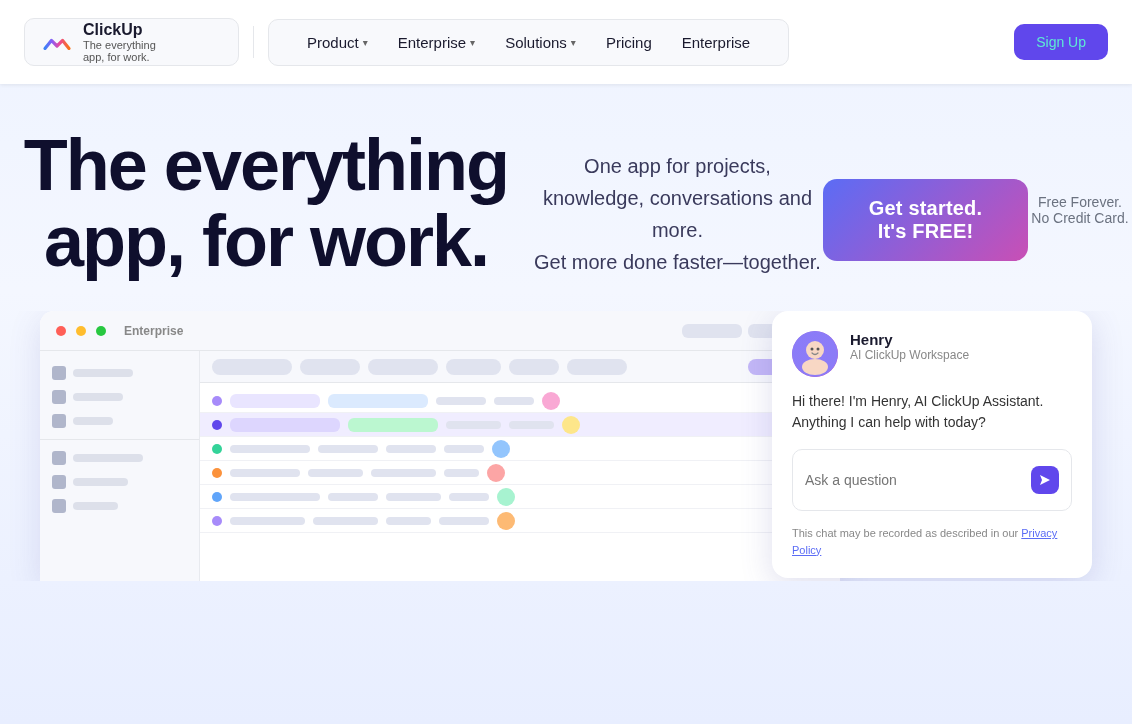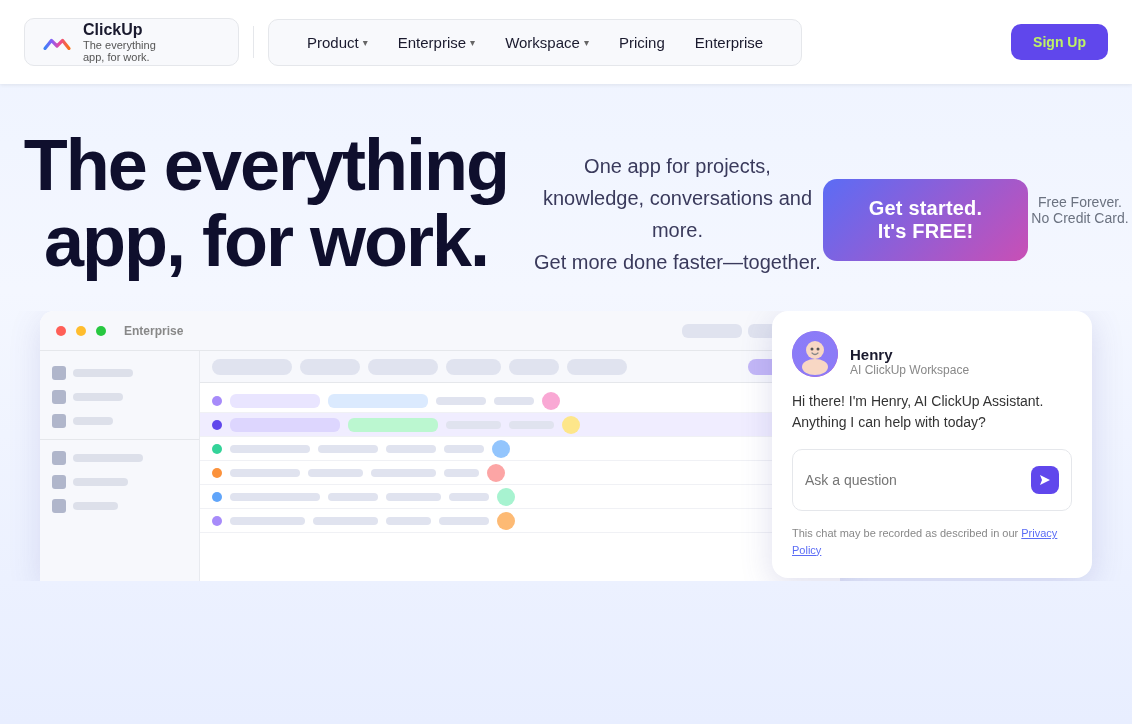--- a/index.html
+++ b/index.html
@@ -107,22 +107,22 @@
       color: #1a1a2e;
       cursor: pointer;
       margin-left: 8px;
     }
     .btn-signup {
       padding: 10px 22px;
       border: none;
       border-radius: 10px;
       background: #6047ec;
       font-size: 14px;
-      font-weight: 700;
-      color: #bef264;
+      font-weight: 400;
+      color: #5eead4;
       cursor: pointer;
       margin-left: 8px;
     }
 
     
     .hero {
       padding-top: 68px;
       width: 1132px;
       height: 724px;
       background: linear-gradient(180deg, #eef3ff 0%, #f4f7ff 40%, #e8eeff 100%);
@@ -266,21 +266,21 @@
       top: 0;
       width: 320px;
       background: #fff;
       border-radius: 16px;
       box-shadow: 0 8px 32px rgba(80,80,160,0.18);
       overflow: hidden;
       padding: 20px;
     }
     .chat-header {
       display: flex;
-      align-items: flex-end;
+      align-items: flex-start;
       gap: 12px;
       margin-bottom: 14px;
     }
     .chat-avatar {
       width: 46px;
       height: 46px;
       border-radius: 50%;
       background: linear-gradient(135deg, #8b7cf8, #c84bb0);
       display: flex;
       align-items: center;
@@ -372,21 +372,21 @@
   <div class="nav-links">
     <div class="nav-item">
       <span>Product</span>
       <span class="nav-chevron">▾</span>
     </div>
     <div class="nav-item">
       <span>Enterprise</span>
       <span class="nav-chevron">▾</span>
     </div>
     <div class="nav-item">
-      <span>Workspace</span>
+      <span>Solutions</span>
       <span class="nav-chevron">▾</span>
     </div>
     <div class="nav-item">
       <span>Pricing</span>
     </div>
     <div class="nav-item">
       <span>Enterprise</span>
     </div>
   </div>
 

